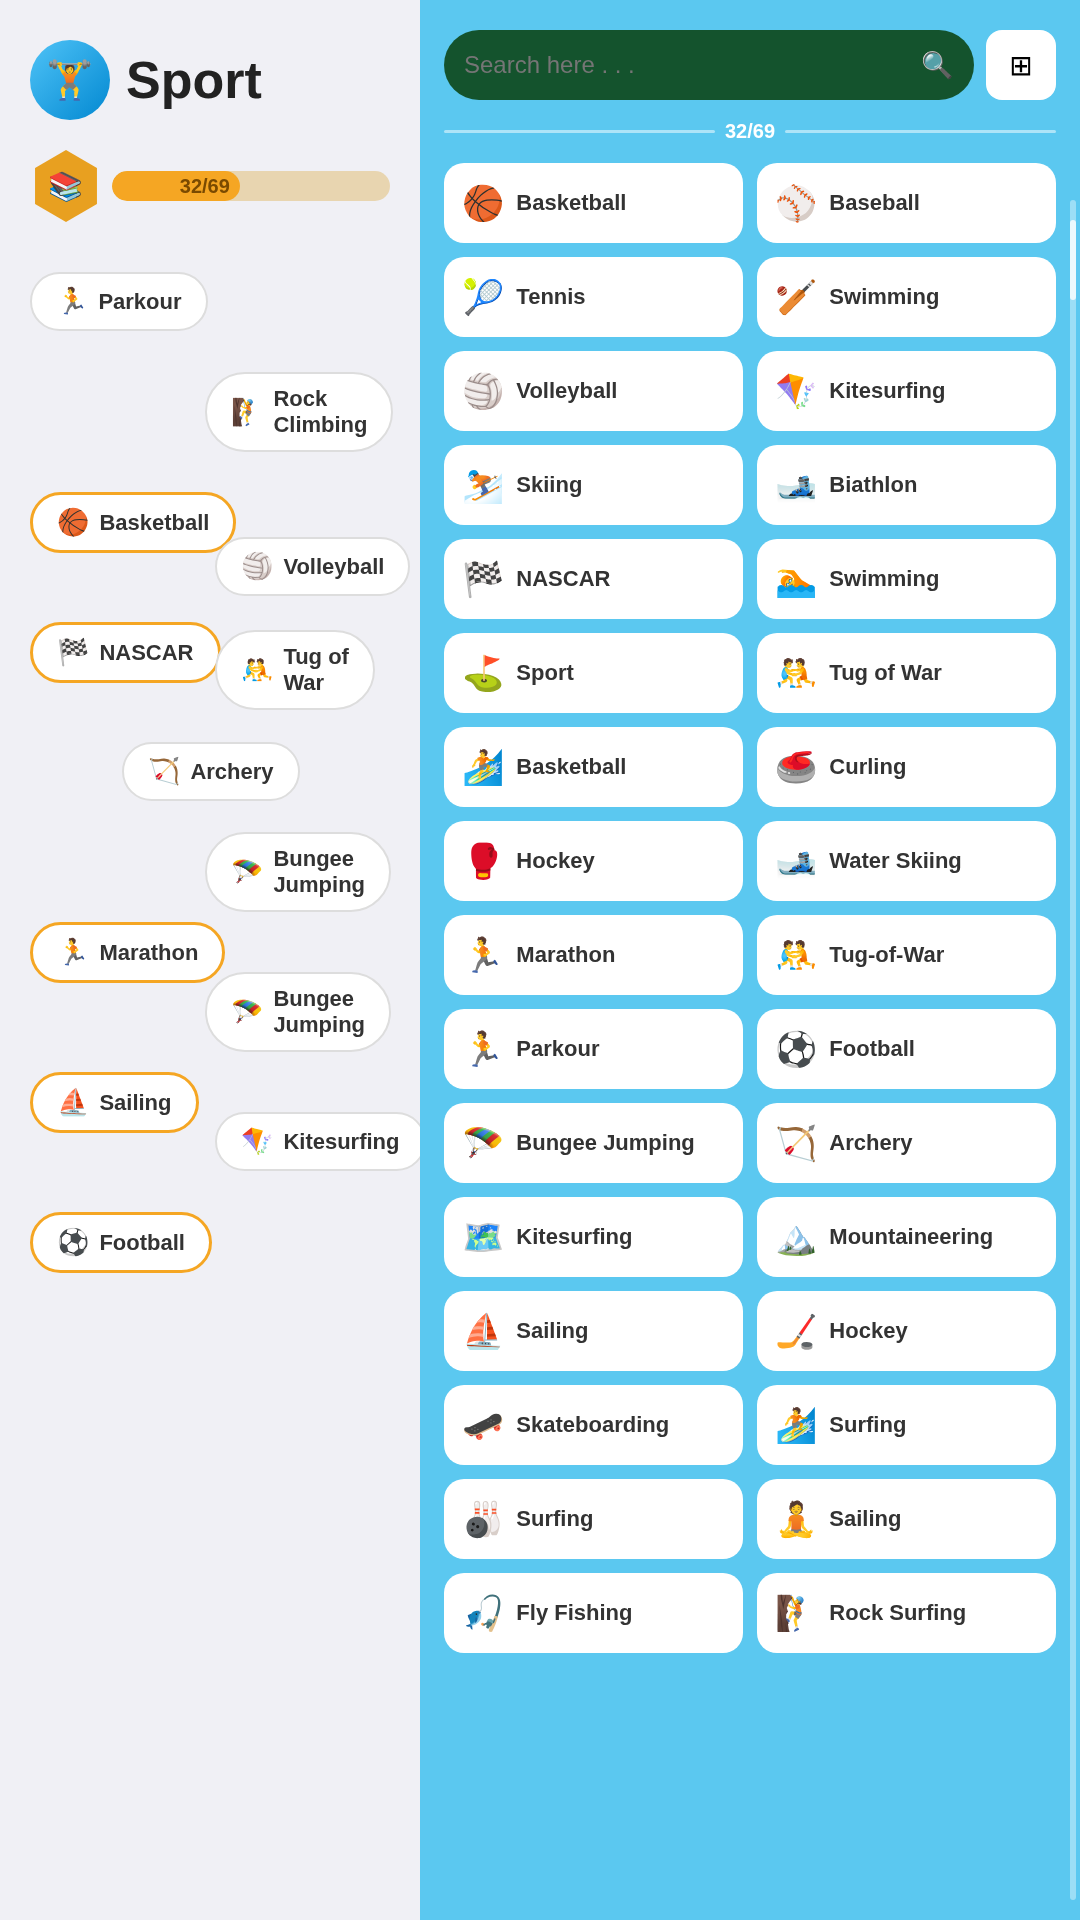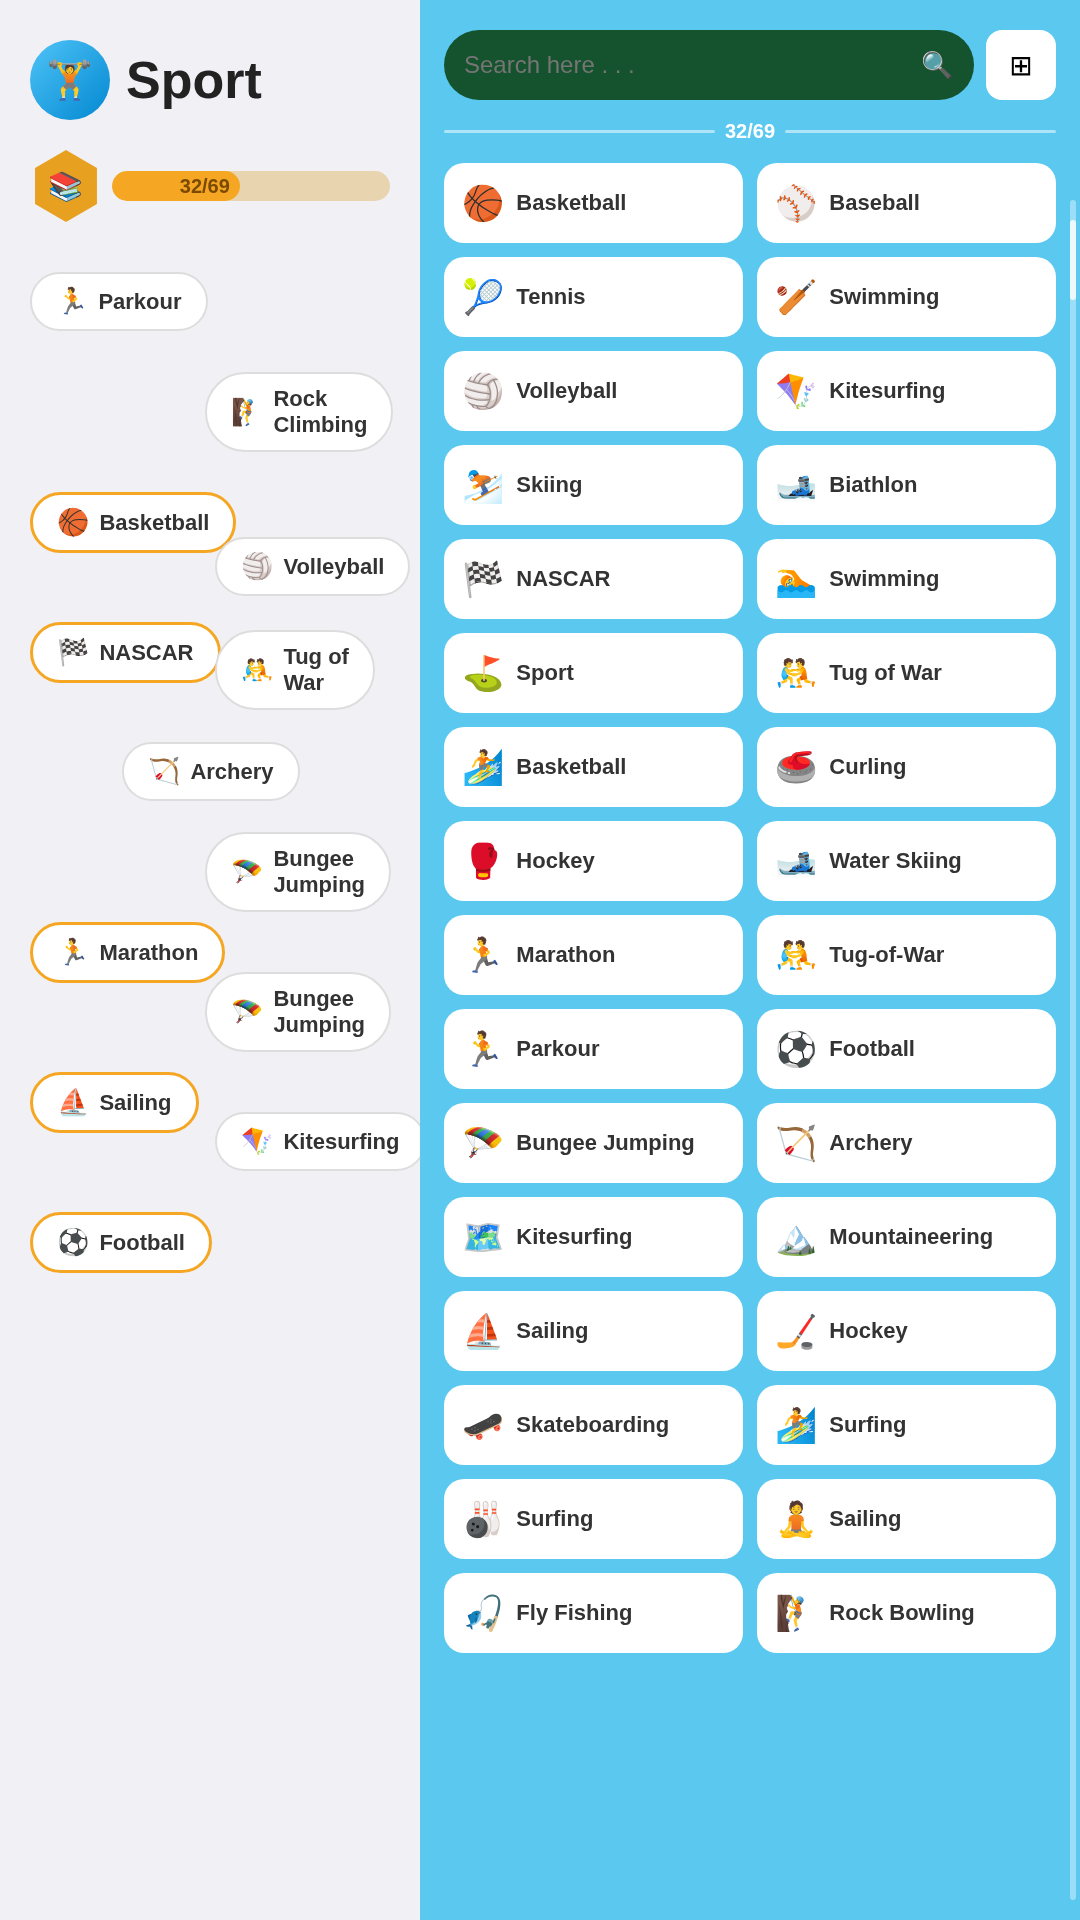--- a/index.html
+++ b/index.html
@@ -468,21 +468,21 @@
         <div class="sport-card">
       <span class="sport-icon">🧘</span>
       <span class="sport-name">Sailing</span>
     </div>
         <div class="sport-card">
       <span class="sport-icon">🎣</span>
       <span class="sport-name">Fly Fishing</span>
     </div>
         <div class="sport-card">
       <span class="sport-icon">🧗</span>
-      <span class="sport-name">Rock Bowling</span>
+      <span class="sport-name">Rock Surfing</span>
     </div>
       </div>
 
     <div class="scrollbar-track">
       <div class="scrollbar-thumb"></div>
     </div>
   </div>
 
 </div>
 

